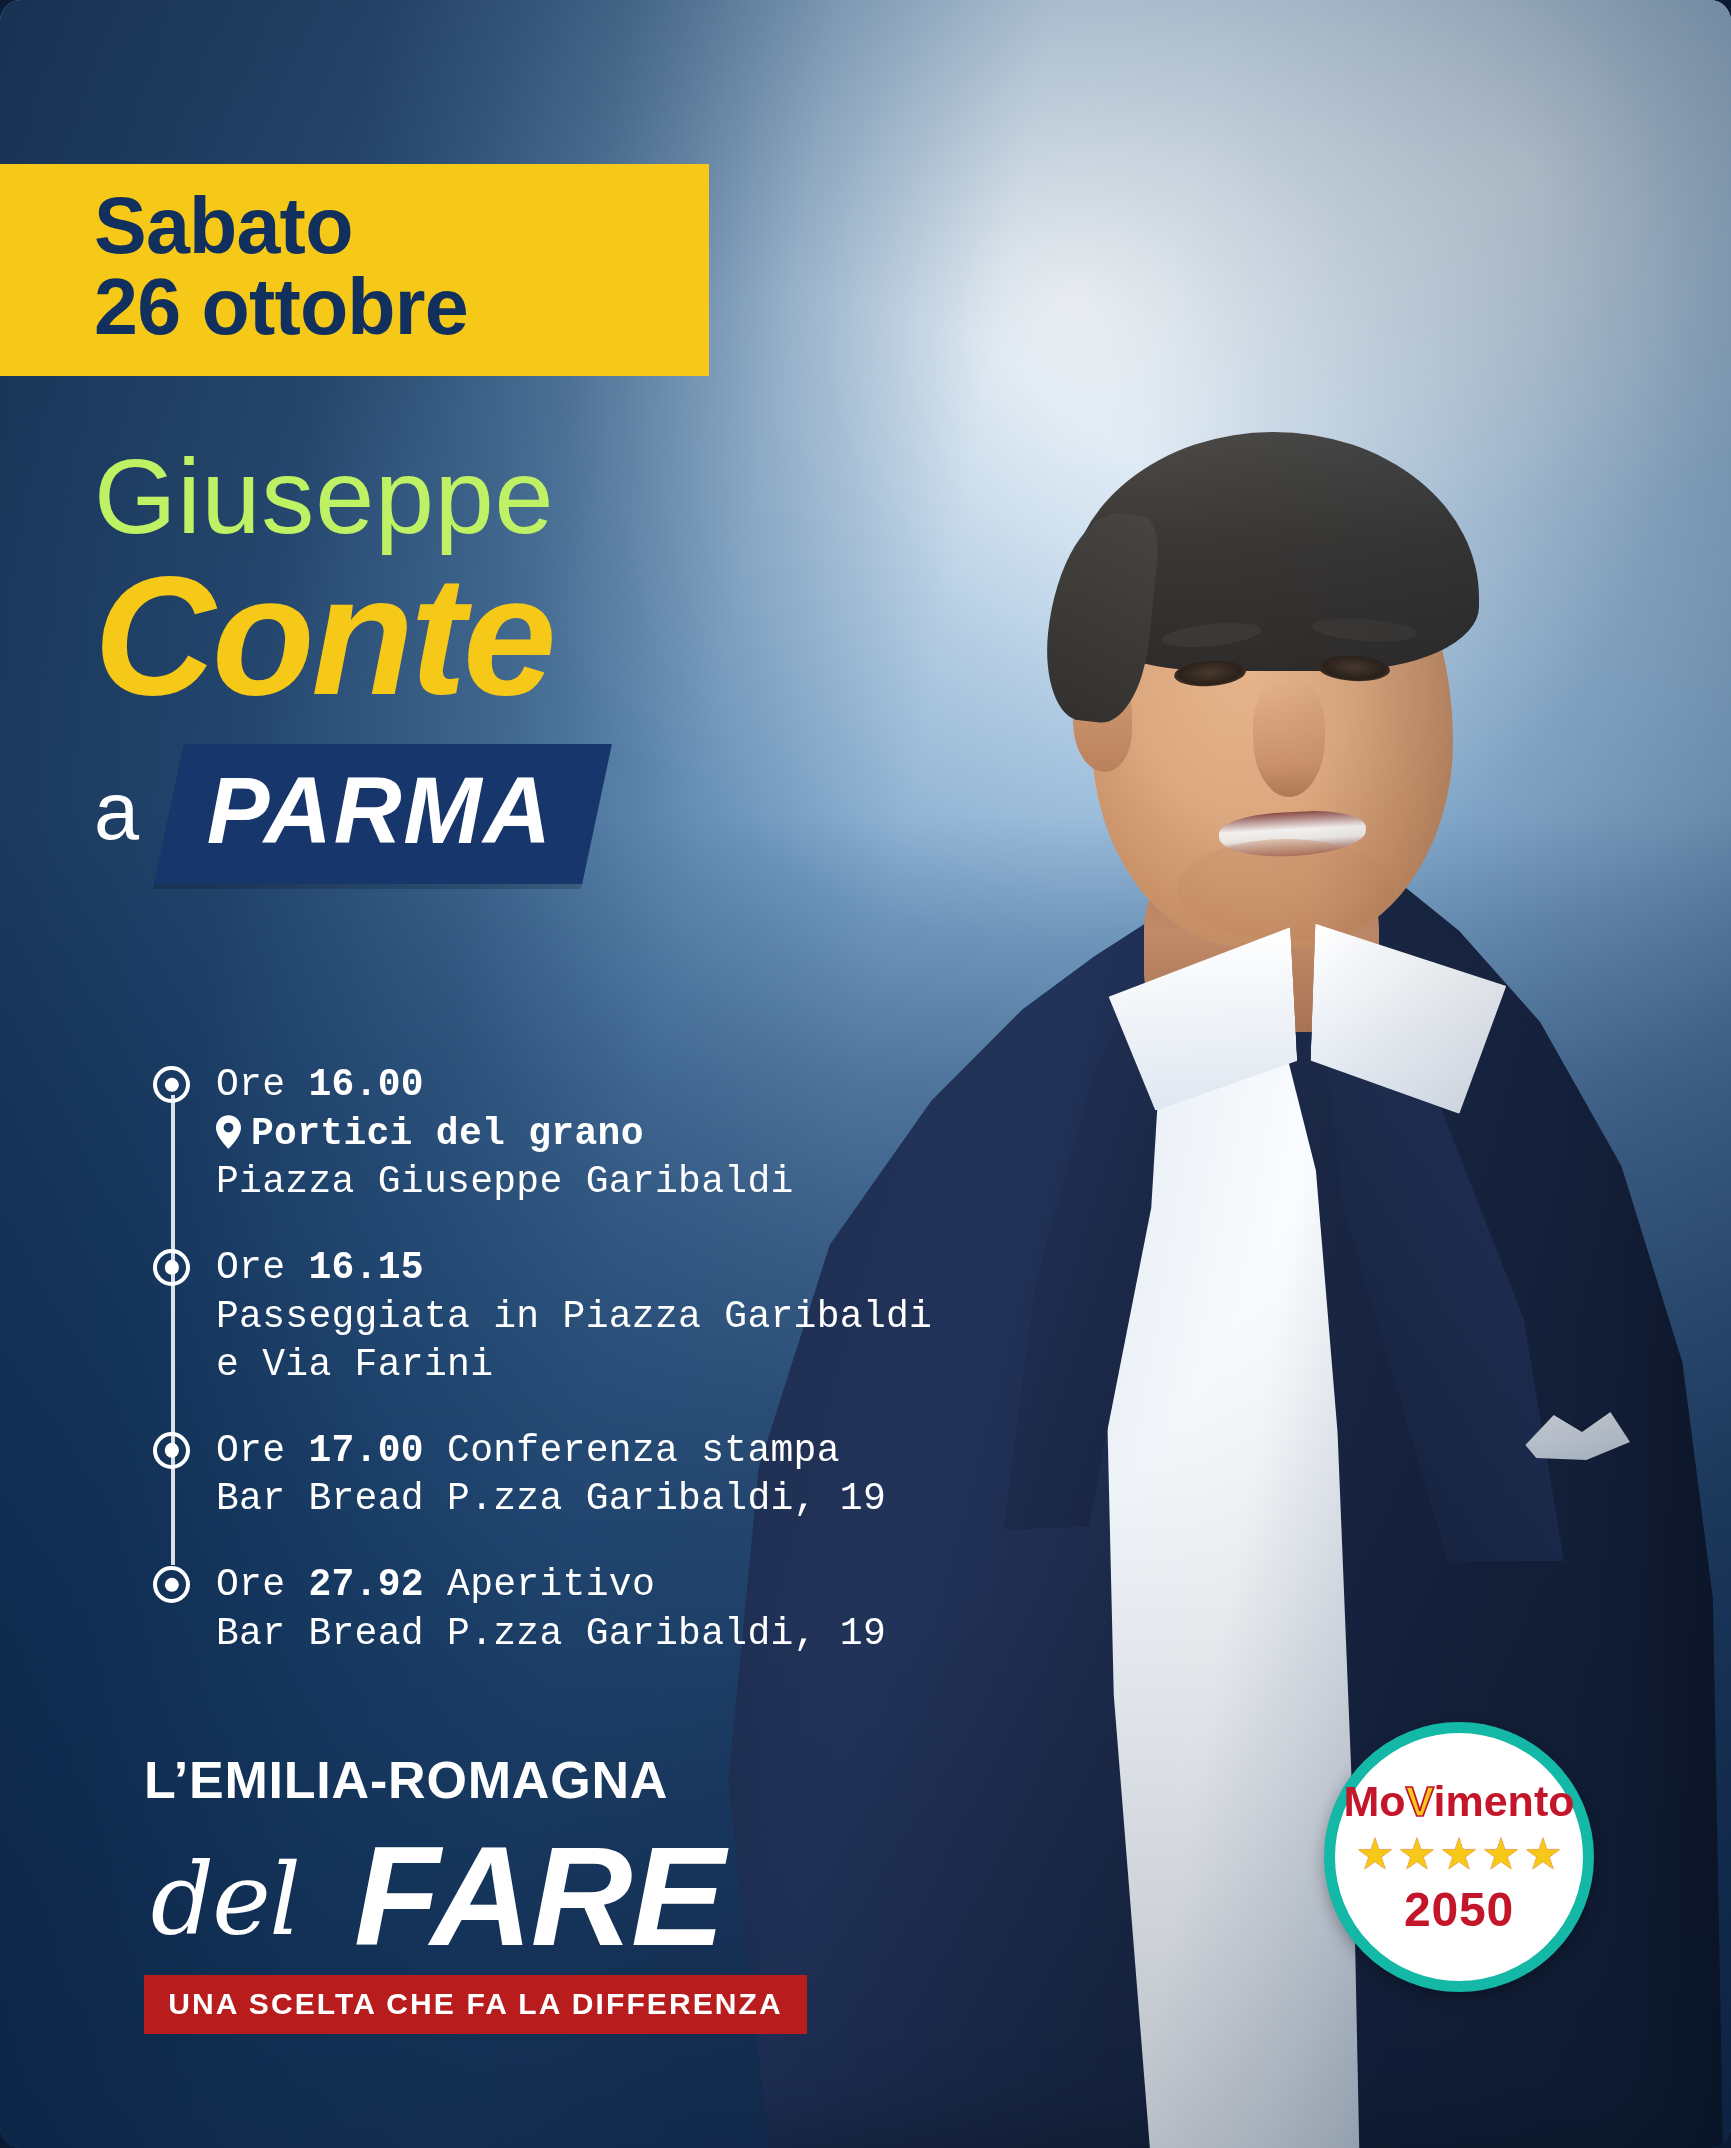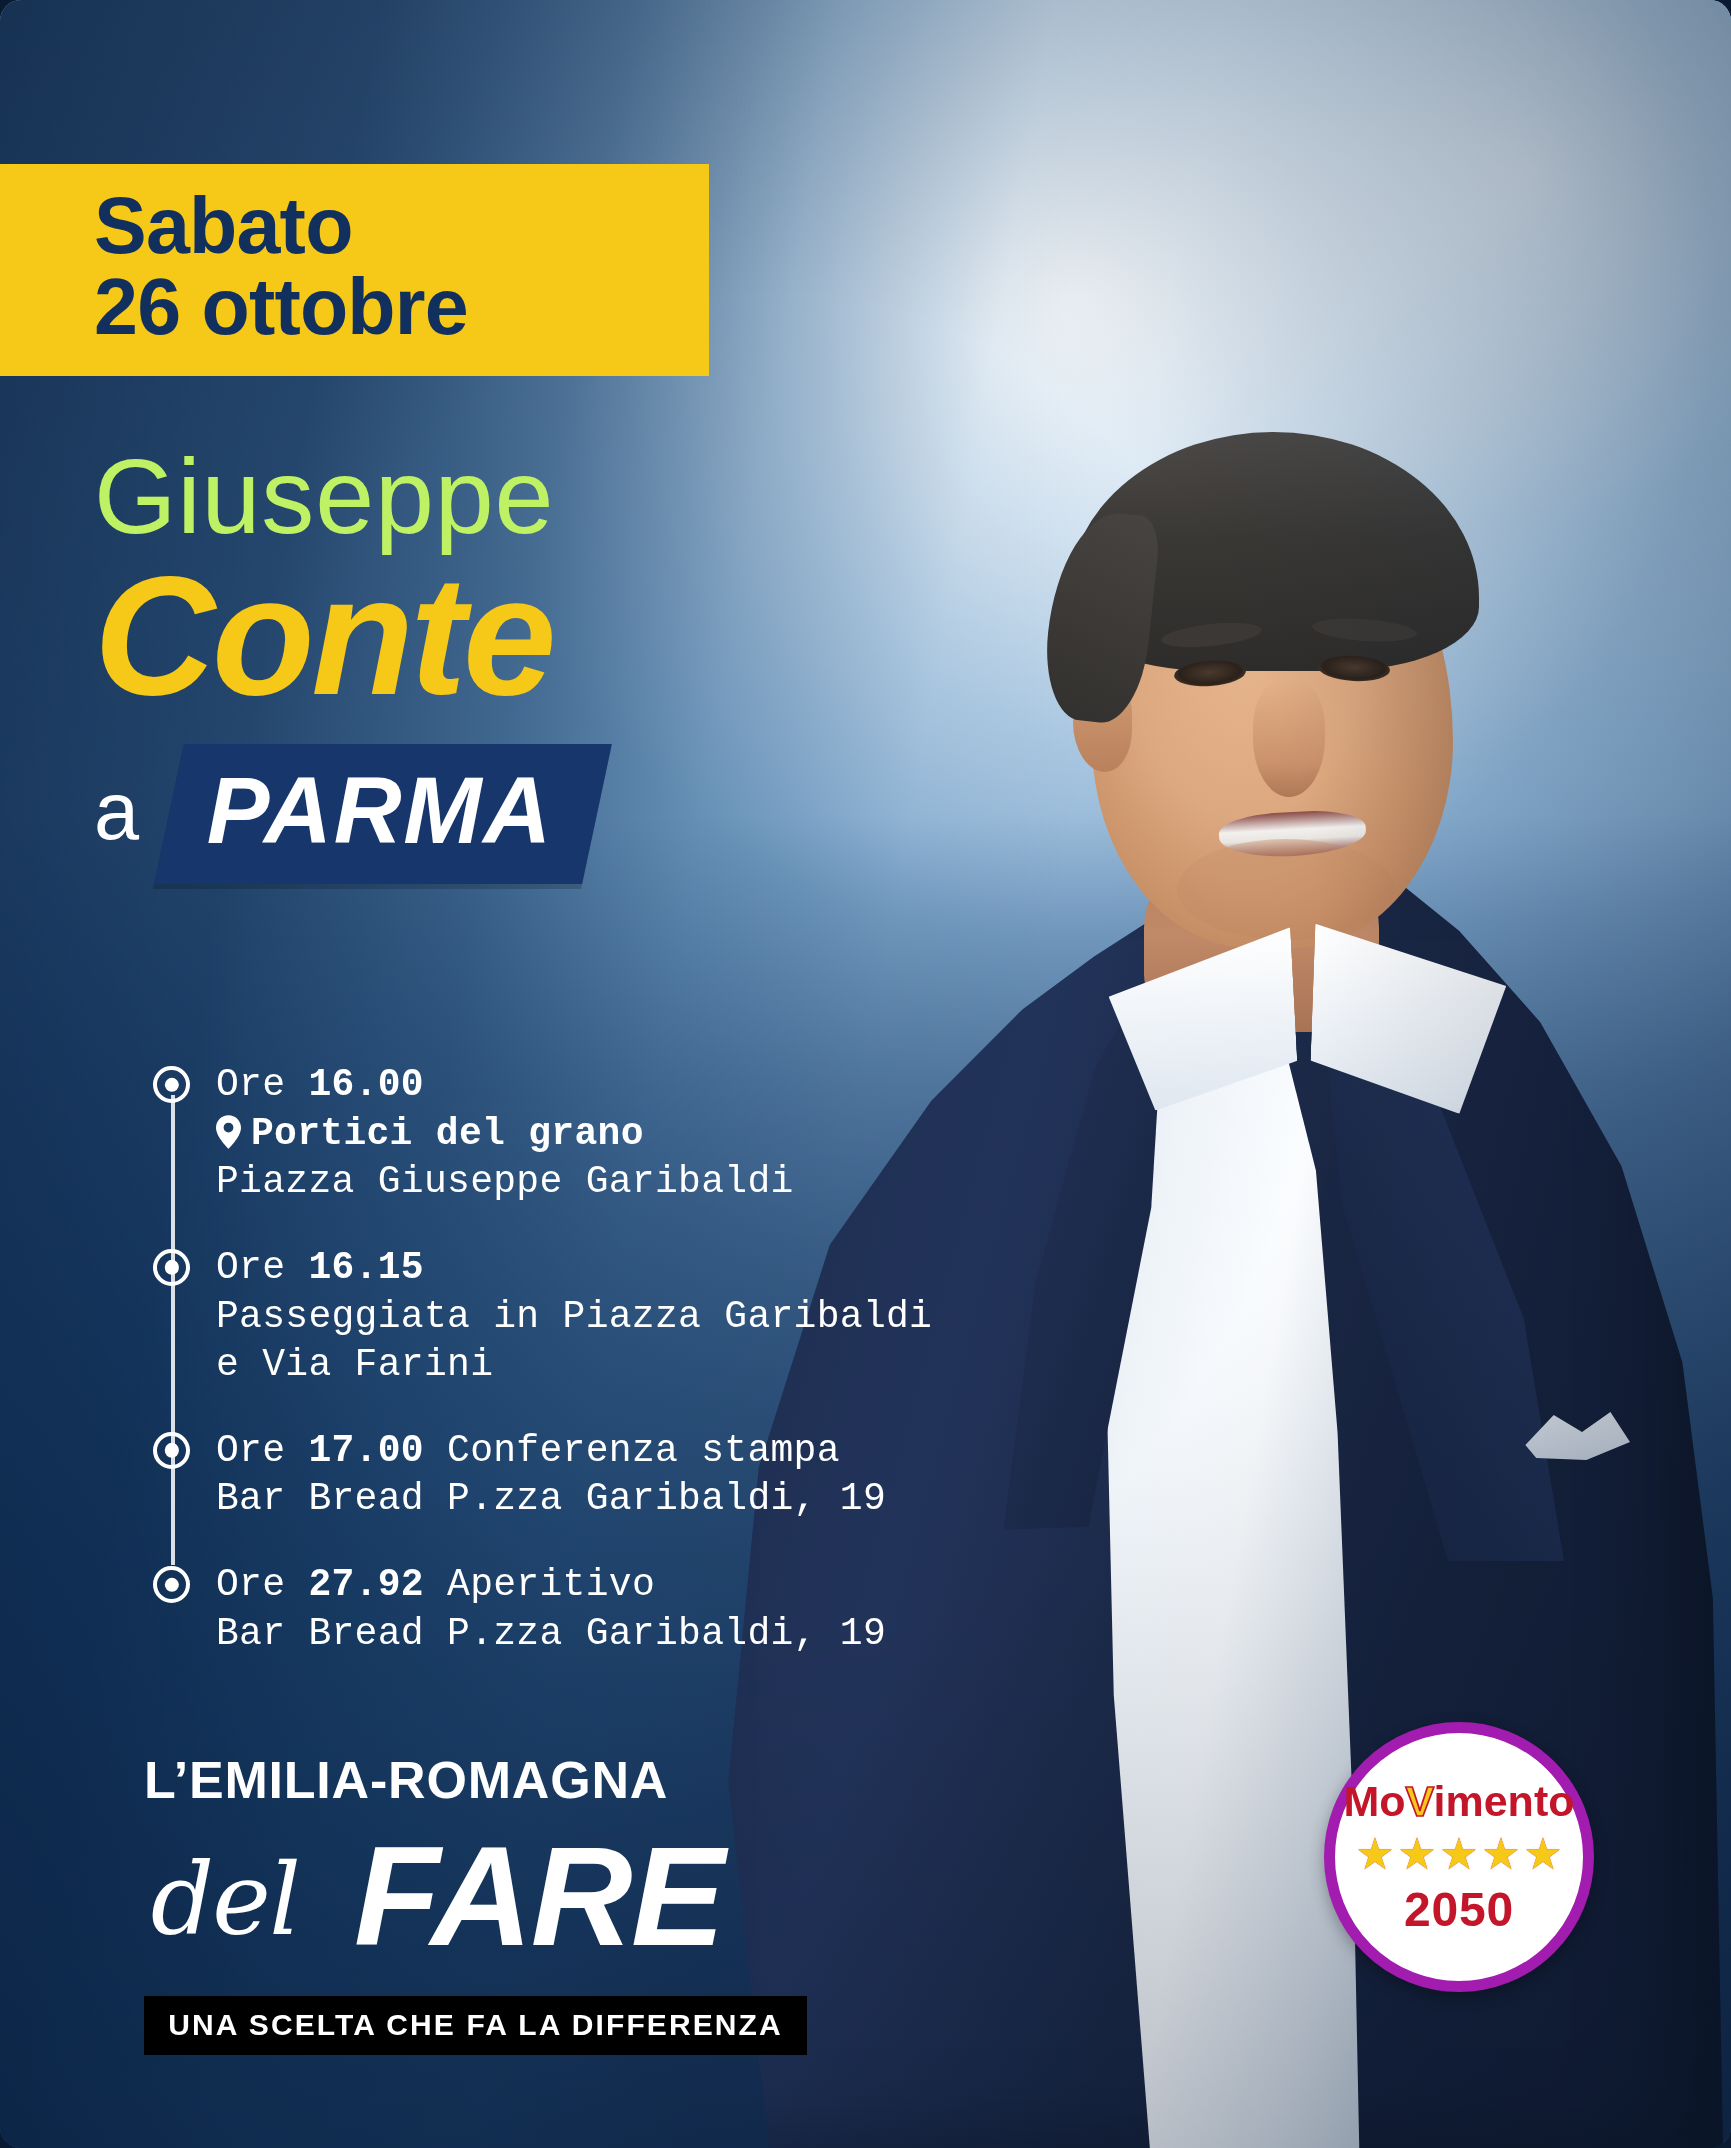--- a/index.html
+++ b/index.html
@@ -379,42 +379,42 @@
     left: 210px;
     top: 0;
     color: #ffffff;
     font-size: 141px;
     font-weight: bold;
     font-style: italic;
     letter-spacing: -1.7px;
     line-height: 1;
   }
   .slogan-bar {
-    margin-top: 27px;
-    background: #000000;
+    margin-top: 6px;
+    background: #b91c1c;
     color: #ffffff;
     font-size: 30px;
     font-weight: bold;
     letter-spacing: 2.1px;
     text-align: center;
     padding: 11.7px 0 13.4px;
     width: 663px;
     box-sizing: border-box;
   }
 
   
   .logo {
     position: absolute;
     left: 1324px;
     top: 1722px;
     width: 270px;
     height: 270px;
     border-radius: 50%;
     background: #ffffff;
-    border: 11px solid #a21caf;
+    border: 11px solid #14b8a6;
     box-sizing: border-box;
     display: flex;
     flex-direction: column;
     align-items: center;
     justify-content: center;
     box-shadow: 0 5px 15px rgba(0,0,0,0.3);
   }
   .logo-word {
     color: #c4162b;
     font-size: 43px;

